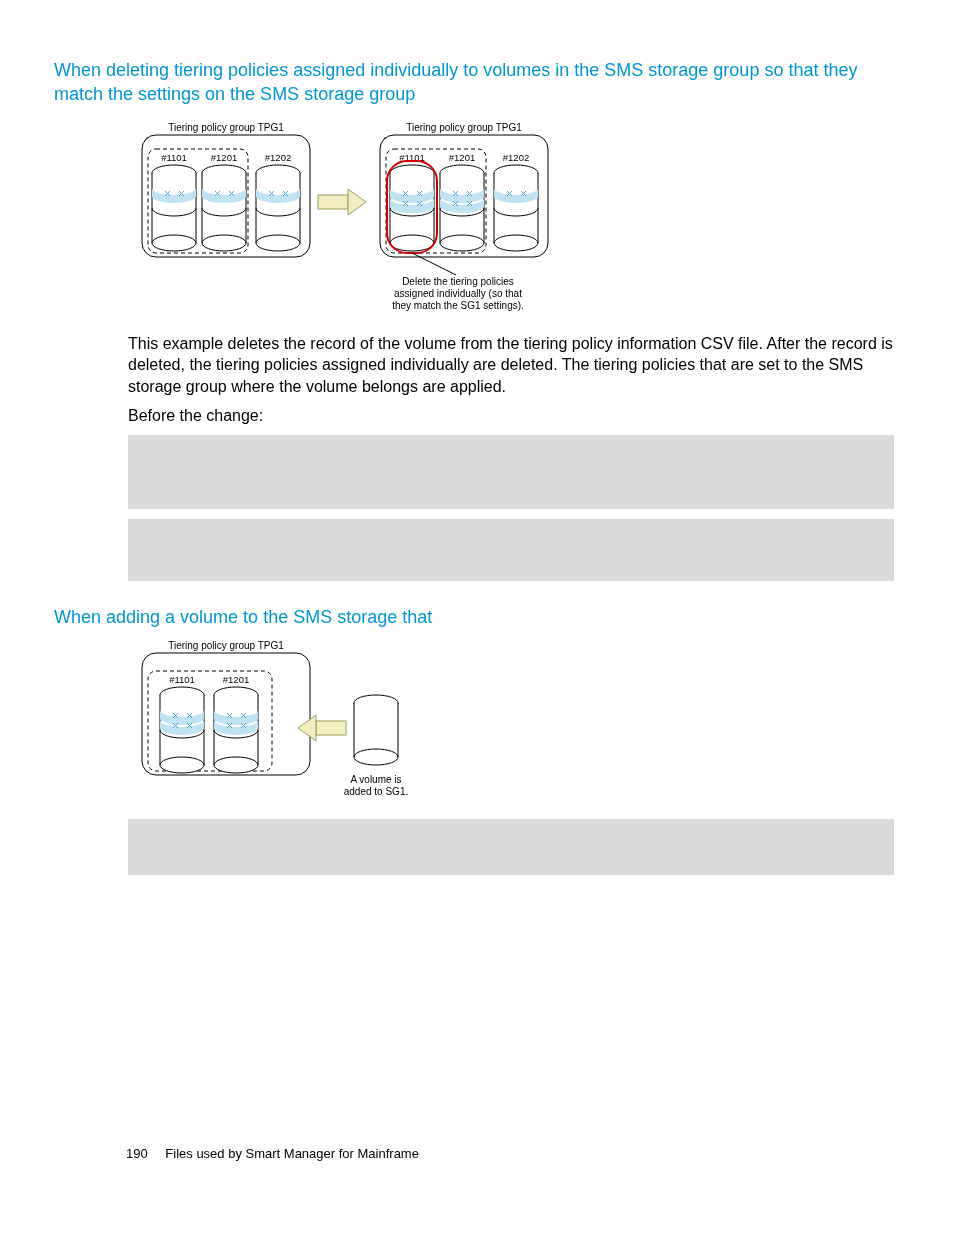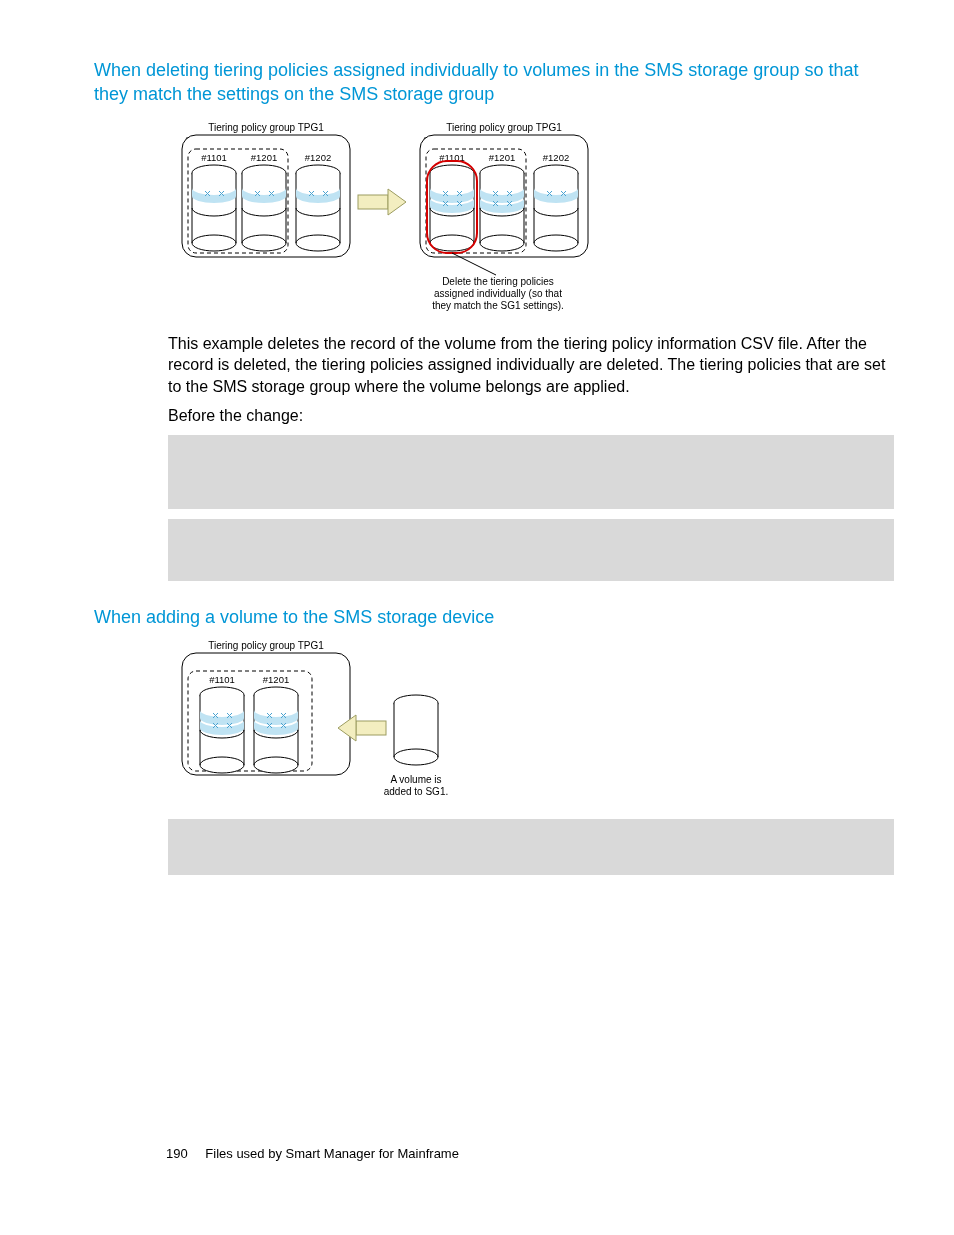--- a/index.html
+++ b/index.html
@@ -8,21 +8,20 @@
     font-family: Arial, Helvetica, sans-serif;
     background: #fff;
     color: #000;
     width: 954px;
   }
   .page {
     padding: 58px 60px 60px 54px;
     box-sizing: border-box;
     min-height: 1235px;
     position: relative;
-    margin-left: 40px;
   }
   .heading-blue {
     color: #0096d6;
     font-size: 18px;
     font-weight: 400;
     line-height: 1.35;
   }
   .heading-1 {
     margin: 0 0 14px 0;
   }
@@ -144,21 +143,21 @@
 
     <p class="body-text">This example deletes the record of the volume from the tiering policy information CSV file. After the record is deleted, the tiering policies assigned individually are deleted. The tiering policies that are set to the SMS storage group where the volume belongs are applied.</p>
 
     <p class="body-text">Before the change:</p>
     <div class="graybox h74"></div>
 
     <div class="graybox h62"></div>
 
   </div>
 
-  <h2 class="heading-blue heading-2">When adding a volume to the SMS storage device</h2>
+  <h2 class="heading-blue heading-2">When adding a volume to the SMS storage that</h2>
 
   <div class="content-indent">
 
     <div class="diagram">
       <svg width="300" height="170" viewBox="0 0 300 170">
         <text class="caption" x="88" y="10" font-size="10" text-anchor="middle">Tiering policy group TPG1</text>
         <text class="caption" x="62" y="28" font-size="10" text-anchor="middle">Storage group SG1</text>
 
         <rect x="4" y="14" width="168" height="122" rx="14" ry="14" fill="#fff" stroke="#000"></rect>
         <rect x="10" y="32" width="124" height="100" rx="8" ry="8" fill="none" stroke="#000" stroke-dasharray="4 3"></rect>

